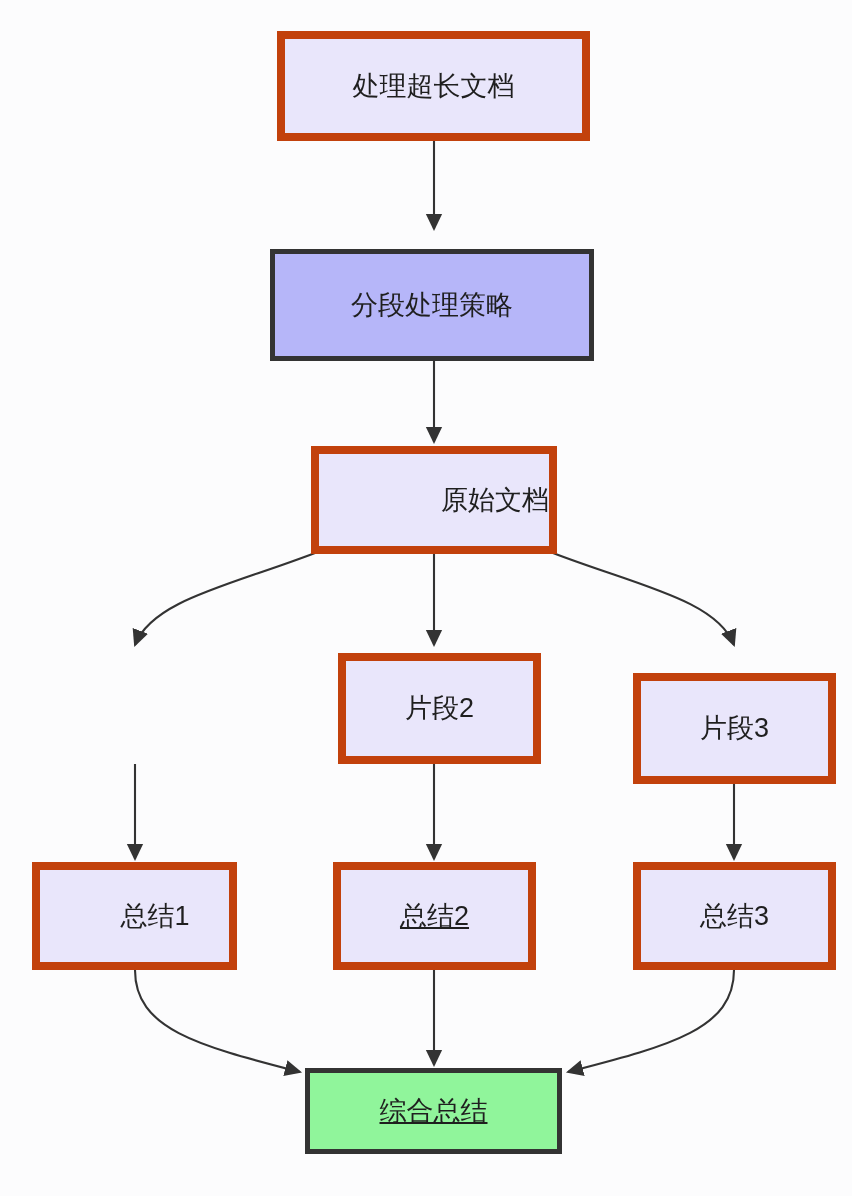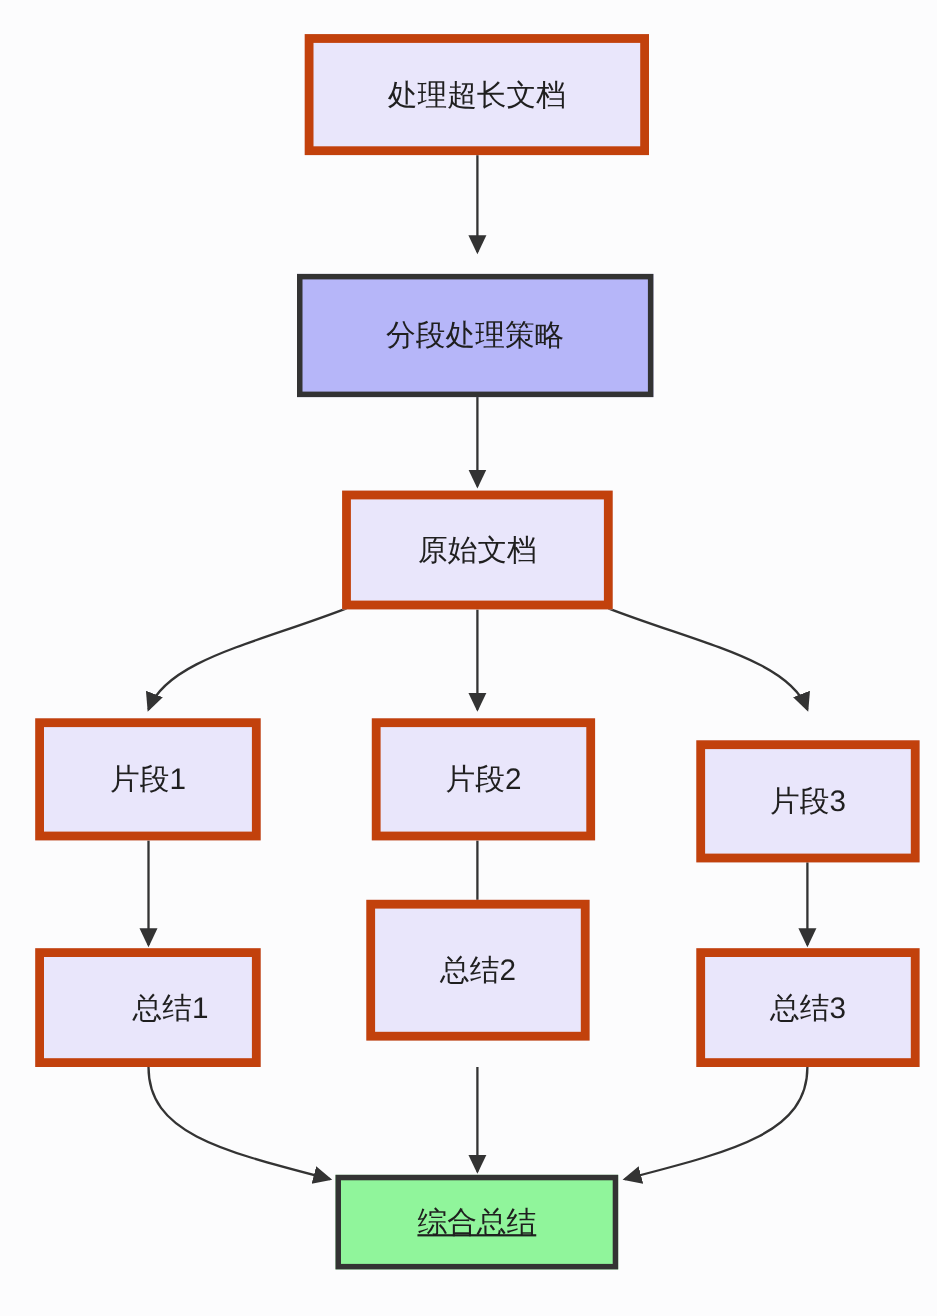--- a/index.html
+++ b/index.html
@@ -96,41 +96,38 @@
   </svg>
 
   <div class="node style-default" style="left:277px; top:31px; width:313px; height:110px;">
     <span class="node-label">处理超长文档</span>
   </div>
 
   <div class="node style-accent" style="left:270px; top:249px; width:324px; height:112px;">
     <span class="node-label">分段处理策略</span>
   </div>
 
-  <div class="node style-default" style="left:311px; top:446px; width:246px; height:108px;">
+  <div class="node style-default" style="left:311px; top:446px; width:246px; height:108px;justify-content:flex-end;">
     <span class="node-label">原始文档</span>
   </div>
 
-  <div class="node style-default" style="left:32px; top:653px; width:205px; height:111px;">
-    <span class="node-label">片段1</span>
-  </div>
 
   <div class="node style-default" style="left:338px; top:653px; width:203px; height:111px;">
     <span class="node-label">片段2</span>
   </div>
 
   <div class="node style-default" style="left:633px; top:653px; width:203px; height:111px;margin-top:20px;">
     <span class="node-label">片段3</span>
   </div>
 
   <div class="node style-default" style="left:32px; top:862px; width:205px; height:108px;padding-left:41px;">
     <span class="node-label">总结1</span>
   </div>
 
-  <div class="node style-default" style="left:333px; top:818px; width:203px; height:128px;">
+  <div class="node style-default" style="left:333px; top:862px; width:203px; height:108px;text-decoration:underline;">
     <span class="node-label">总结2</span>
   </div>
 
   <div class="node style-default" style="left:633px; top:862px; width:203px; height:108px;">
     <span class="node-label">总结3</span>
   </div>
 
   <div class="node style-result" style="left:305px; top:1068px; width:257px; height:86px;text-decoration:underline;">
     <span class="node-label">综合总结</span>
   </div>

